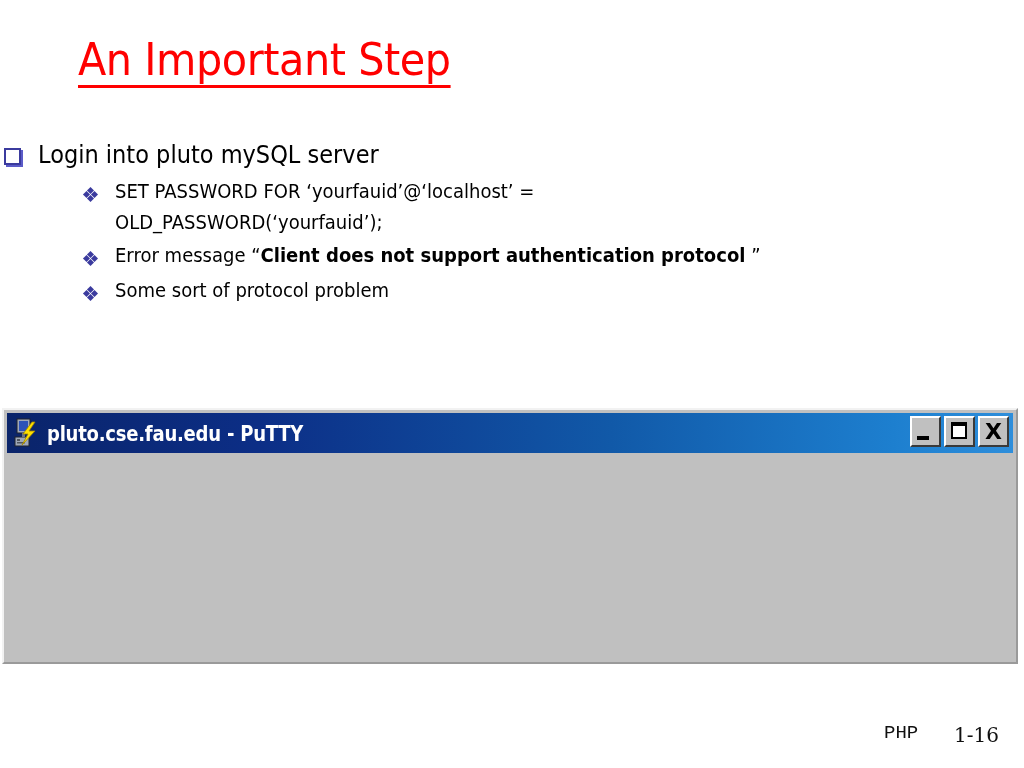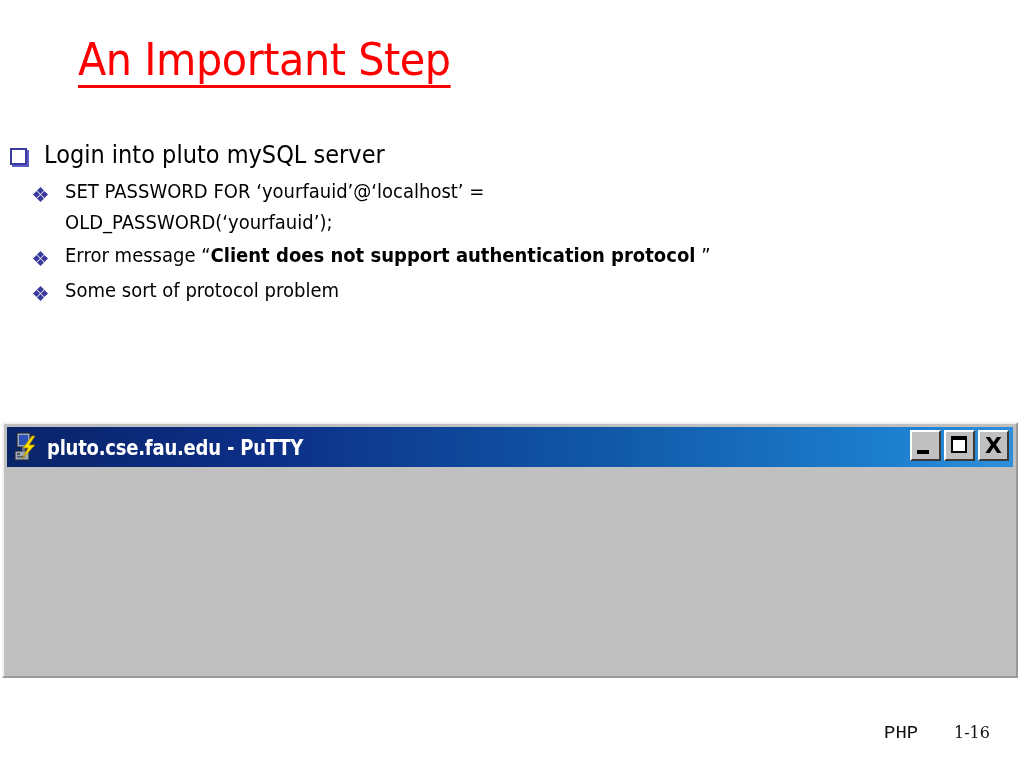--- a/index.html
+++ b/index.html
@@ -48,21 +48,21 @@
   }
 
   .bullet-row {
     display: flex;
     align-items: flex-start;
     position: relative;
   }
 
   
   .lvl1 {
-    padding-left: 10px;
+    padding-left: 4px;
     margin-bottom: 1px;
   }
   .lvl1 .marker {
     width: 34px;
     flex: 0 0 34px;
     color: #3333AA;
     font-size: 17px;
     line-height: 36px;
     padding-top: 1px;
     text-align: left;
@@ -81,21 +81,21 @@
     font-size: 25px;
     line-height: 37px;
     color: #000000;
     white-space: nowrap;
     transform: scaleX(0.90);
     transform-origin: left center;
   }
 
   
   .lvl2 {
-    padding-left: 34px;
+    padding-left: 84px;
     margin-bottom: 0px;
   }
   .lvl2 .marker {
     width: 31px;
     flex: 0 0 31px;
     line-height: 31px;
     padding-top: 2px;
   }
   .lvl2 .marker .diamonds {
     display: inline-block;
@@ -124,21 +124,21 @@
     transform-origin: left center;
     max-width: 640px;
   }
   .lvl2 .txt.wide { max-width: 900px; white-space: nowrap; }
   .lvl2 .txt b { font-weight: bold; }
 
   
   #putty-window {
     position: absolute;
     left: 2px;
-    top: 422px;
+    top: 408px;
     width: 1016px;
     height: 256px;
     background: #C0C0C0;
     border-top: 2px solid #F2F2F2;
     border-left: 2px solid #F2F2F2;
     border-right: 2px solid #9A9A9A;
     border-bottom: 2px solid #9A9A9A;
     box-sizing: border-box;
     padding: 3px;
   }
@@ -347,21 +347,21 @@
     top: 722px;
     font-family: Liberation Mono, monospace;
     font-size: 19px;
     color: #111111;
   }
   #footer-page {
     position: absolute;
     left: 954px;
     top: 723px;
     font-family: "DejaVu Serif", serif;
-    font-size: 16px;
+    font-size: 20px;
     color: #111111;
   }
 </style>
 </head>
 <body>
 
 <div id="slide-title">
   <span>An Important Step</span>
   <span class="title-underline"></span>
 </div>

